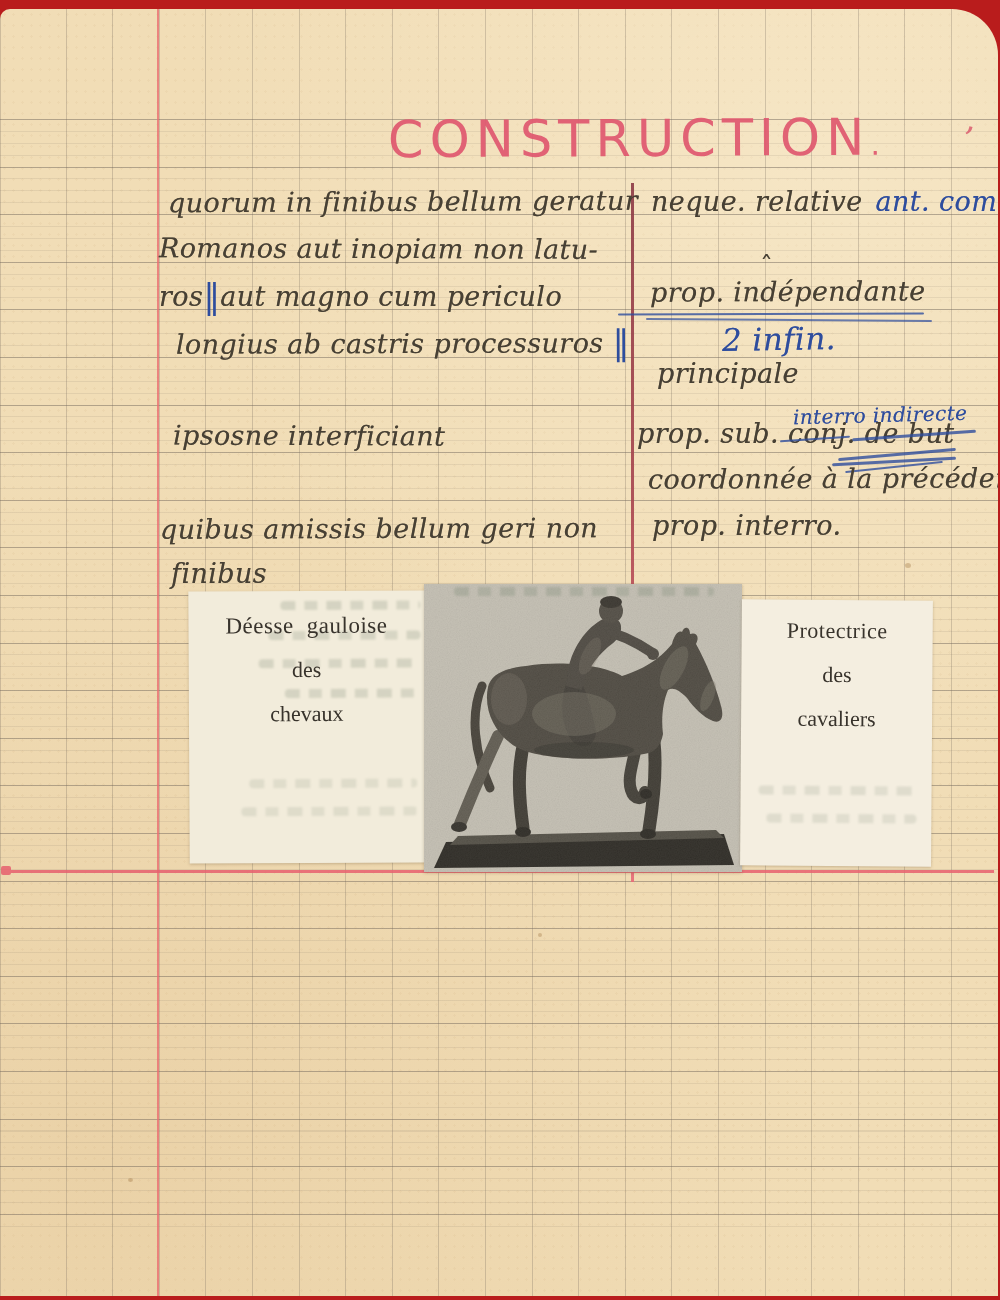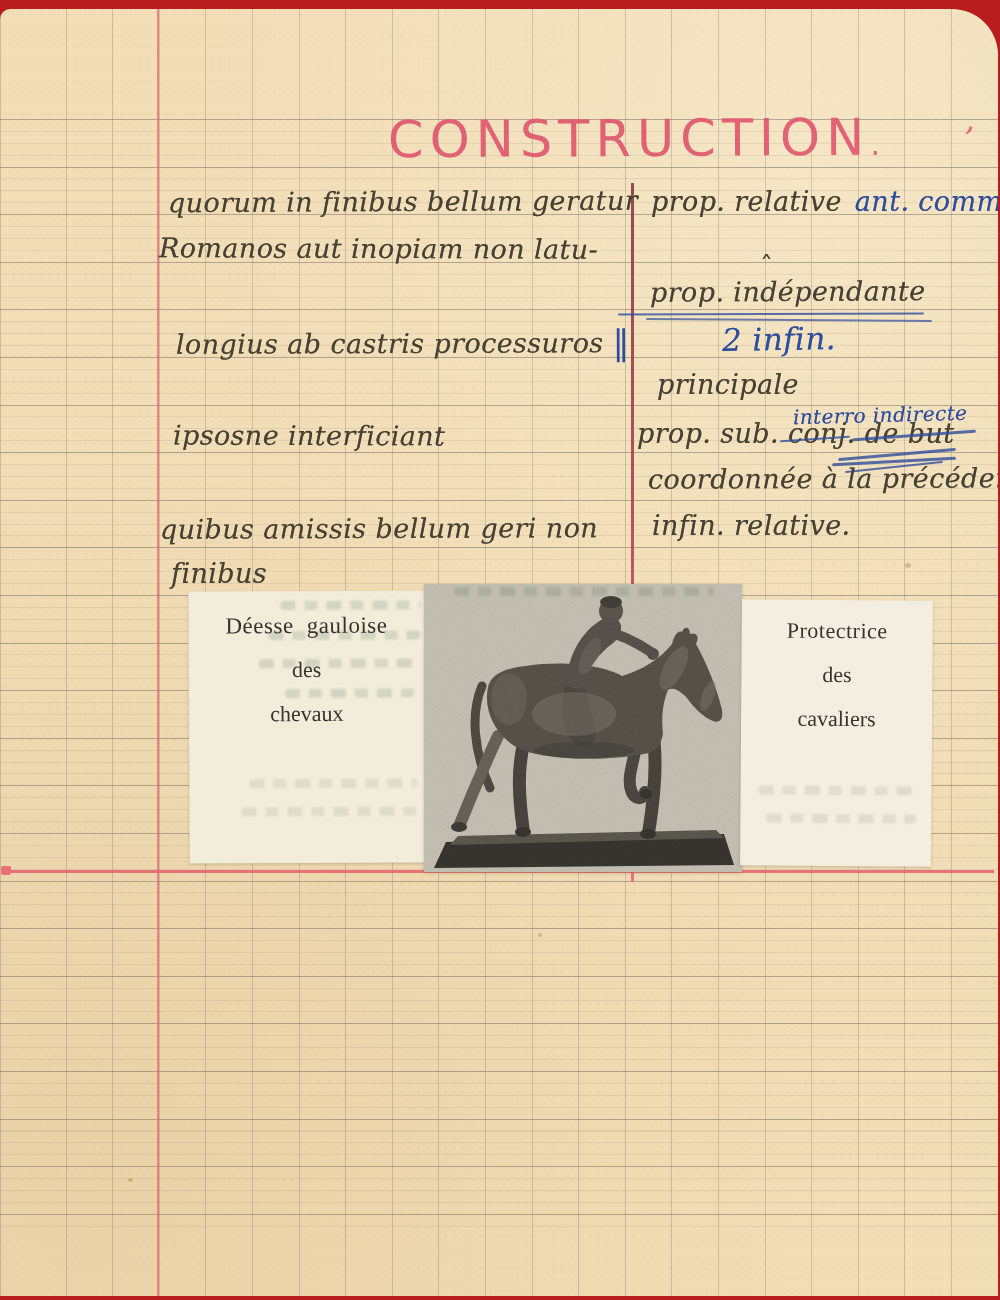--- a/index.html
+++ b/index.html
@@ -74,41 +74,42 @@
     <div class="layer h-lines"></div>
     <div class="layer margin-red"></div>
     <div class="layer divider-red"></div>
     <div class="layer hrule-red"></div>
 
     <div class="title"><span>CONSTRUCTION</span><span class="dot">.</span></div>
     <div class="stray">’</div>
 
     <div class="hw" style="left:168px;top:177px;transform:rotate(-.3deg);">quorum in finibus bellum geratur</div>
     <div class="hw" style="left:159px;top:224px;transform:rotate(.2deg);">Romanos aut inopiam non latu-</div>
+    <div class="hw" style="left:159px;top:272px;"><span>ros</span><span class="bar">‖</span><span>aut magno cum periculo</span></div>
     <div class="hw" style="left:176px;top:319px;transform:rotate(-.2deg);"><span>longius ab castris processuros</span>&nbsp;<span class="bar">‖</span></div>
     <div class="hw" style="left:173px;top:411px;transform:rotate(.2deg);">ipsosne interficiant</div>
     <div class="hw" style="left:160px;top:504px;transform:rotate(-.2deg);">quibus amissis bellum geri non</div>
     <div class="hw" style="left:171px;top:549px;">finibus</div>
 
-    <div class="hw" style="left:651px;top:177px;"><span>prop. relative</span><span class="blue hw" style="position:static;margin-left:13px;">ant. commun</span></div>
+    <div class="hw" style="left:651px;top:177px;"><span>neque. relative</span><span class="blue hw" style="position:static;margin-left:13px;">ant. commun</span></div>
     <div class="caret">ˆ</div>
     <div class="hw" style="left:650px;top:267px;transform:rotate(-.3deg);">prop. indépendante</div>
     <div class="stroke" style="left:618px;top:304px;width:306px;height:2px;transform:rotate(-.2deg);"></div>
     <div class="stroke" style="left:646px;top:310px;width:286px;height:2px;transform:rotate(.4deg);opacity:.7;"></div>
     <div class="hw blue big-blue" style="left:722px;top:312px;transform:rotate(-1deg);">2 infin.</div>
-    <div class="hw" style="left:657px;top:360px;">principale</div>
+    <div class="hw" style="left:657px;top:349px;">principale</div>
     <div class="hw blue note-sm" style="left:793px;top:394px;transform:rotate(-1.5deg);">interro indirecte</div>
     <div class="hw" style="left:637px;top:409px;text-align:center;"><span>prop. sub.</span>&nbsp;<span>conj.</span>&nbsp;<span>de but</span></div>
     <div class="stroke" style="left:780px;top:429px;width:70px;height:2px;transform:rotate(-4deg);"></div>
     <div class="stroke" style="left:852px;top:425px;width:124px;height:3px;transform:rotate(-4deg);"></div>
     <div class="stroke" style="left:838px;top:444px;width:118px;height:2.5px;transform:rotate(-5deg);"></div>
     <div class="stroke" style="left:832px;top:451px;width:124px;height:2.5px;transform:rotate(-3deg);"></div>
     <div class="stroke" style="left:845px;top:457px;width:98px;height:2px;transform:rotate(-6deg);"></div>
     <div class="hw" style="left:648px;top:454px;transform:rotate(-.2deg);">coordonnée à la précédente</div>
-    <div class="hw" style="left:652px;top:501px;">infin. relative.</div>
+    <div class="hw" style="left:652px;top:501px;">prop. interro.</div>
 
     <div class="clip clip-left">
       <div class="bleed" style="left:92px;top:10px;width:140px;"></div>
       <div class="bleed" style="left:80px;top:40px;width:152px;"></div>
       <div class="bleed" style="left:70px;top:68px;width:162px;"></div>
       <div class="bleed" style="left:96px;top:98px;width:136px;"></div>
       <div class="bleed" style="left:60px;top:188px;width:168px;opacity:.3;"></div>
       <div class="bleed" style="left:52px;top:216px;width:176px;opacity:.3;"></div>
       <div class="cap cap-l1" style="top:22px;">Déesse gauloise</div>
       <div class="cap cap-l2" style="top:66px;">des</div>

